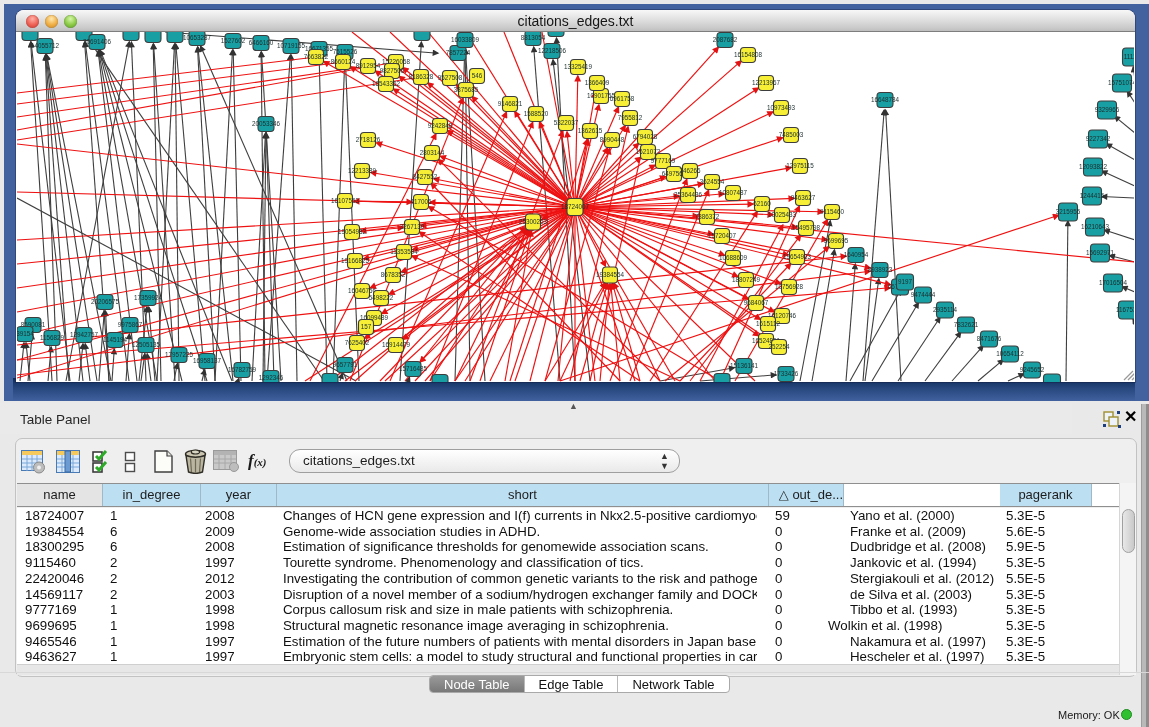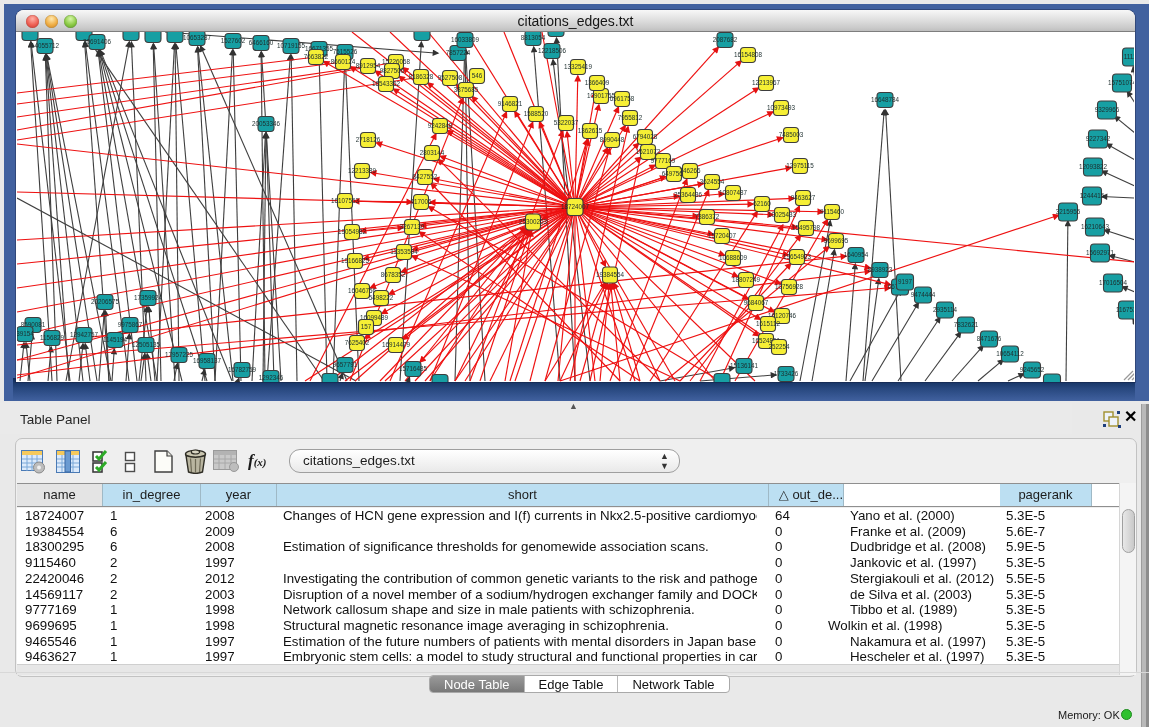--- a/index.html
+++ b/index.html
@@ -687,47 +687,49 @@
    <div class="hc" style="left:260px;width:492px">short</div>
    <div class="hc" style="left:752px;width:75px;text-align:right;padding-left:6px">△ out_de...</div>
    <div class="hc" style="left:983px;width:92px">pagerank</div>
  </div>
  <div id="tbody">
       <div class="trow" style="top:0.0px">
         <span style="left:8px">18724007</span>
         <span style="left:93px">1</span>
         <span style="left:188px">2008</span>
         <span style="left:266px">Changes of HCN gene expression and I(f) currents in Nkx2.5-positive cardiomyoc...</span>
-        <span style="left:758px">64</span>
+        <span style="left:758px">59</span>
         <span style="left:833px">Yano et al. (2000)</span>
         <span style="left:989px">5.3E-5</span>
       </div>
       <div class="trow" style="top:15.7px">
         <span style="left:8px">19384554</span>
         <span style="left:93px">6</span>
         <span style="left:188px">2009</span>
+        <span style="left:266px">Genome-wide association studies in ADHD.</span>
         <span style="left:758px">0</span>
         <span style="left:833px">Franke et al. (2009)</span>
-        <span style="left:989px">5.6E-7</span>
+        <span style="left:989px">5.6E-5</span>
       </div>
       <div class="trow" style="top:31.4px">
         <span style="left:8px">18300295</span>
         <span style="left:93px">6</span>
         <span style="left:188px">2008</span>
         <span style="left:266px">Estimation of significance thresholds for genomewide association scans.</span>
         <span style="left:758px">0</span>
         <span style="left:833px">Dudbridge et al. (2008)</span>
         <span style="left:989px">5.9E-5</span>
       </div>
       <div class="trow" style="top:47.1px">
         <span style="left:8px">9115460</span>
         <span style="left:93px">2</span>
         <span style="left:188px">1997</span>
-        <span style="left:758px">0</span>
-        <span style="left:833px">Jankovic et al. (1997)</span>
+        <span style="left:266px">Tourette syndrome. Phenomenology and classification of tics.</span>
+        <span style="left:758px">0</span>
+        <span style="left:833px">Jankovic et al. (1994)</span>
         <span style="left:989px">5.3E-5</span>
       </div>
       <div class="trow" style="top:62.8px">
         <span style="left:8px">22420046</span>
         <span style="left:93px">2</span>
         <span style="left:188px">2012</span>
         <span style="left:266px">Investigating the contribution of common genetic variants to the risk and pathogen...</span>
         <span style="left:758px">0</span>
         <span style="left:833px">Stergiakouli et al. (2012)</span>
         <span style="left:989px">5.5E-5</span>
@@ -738,23 +740,23 @@
         <span style="left:188px">2003</span>
         <span style="left:266px">Disruption of a novel member of a sodium/hydrogen exchanger family and DOCK...</span>
         <span style="left:758px">0</span>
         <span style="left:833px">de Silva et al. (2003)</span>
         <span style="left:989px">5.3E-5</span>
       </div>
       <div class="trow" style="top:94.2px">
         <span style="left:8px">9777169</span>
         <span style="left:93px">1</span>
         <span style="left:188px">1998</span>
-        <span style="left:266px">Network callosum shape and size in male patients with schizophrenia.</span>
-        <span style="left:758px">0</span>
-        <span style="left:833px">Tibbo et al. (1989)</span>
+        <span style="left:266px">Corpus callosum risk and size in male patients with schizophrenia.</span>
+        <span style="left:758px">0</span>
+        <span style="left:833px">Tibbo et al. (1993)</span>
         <span style="left:989px">5.3E-5</span>
       </div>
       <div class="trow" style="top:109.9px">
         <span style="left:8px">9699695</span>
         <span style="left:93px">1</span>
         <span style="left:188px">1998</span>
         <span style="left:266px">Structural magnetic resonance image averaging in schizophrenia.</span>
         <span style="left:758px">0</span>
         <span style="left:811px">Wolkin et al. (1998)</span>
         <span style="left:989px">5.3E-5</span>

